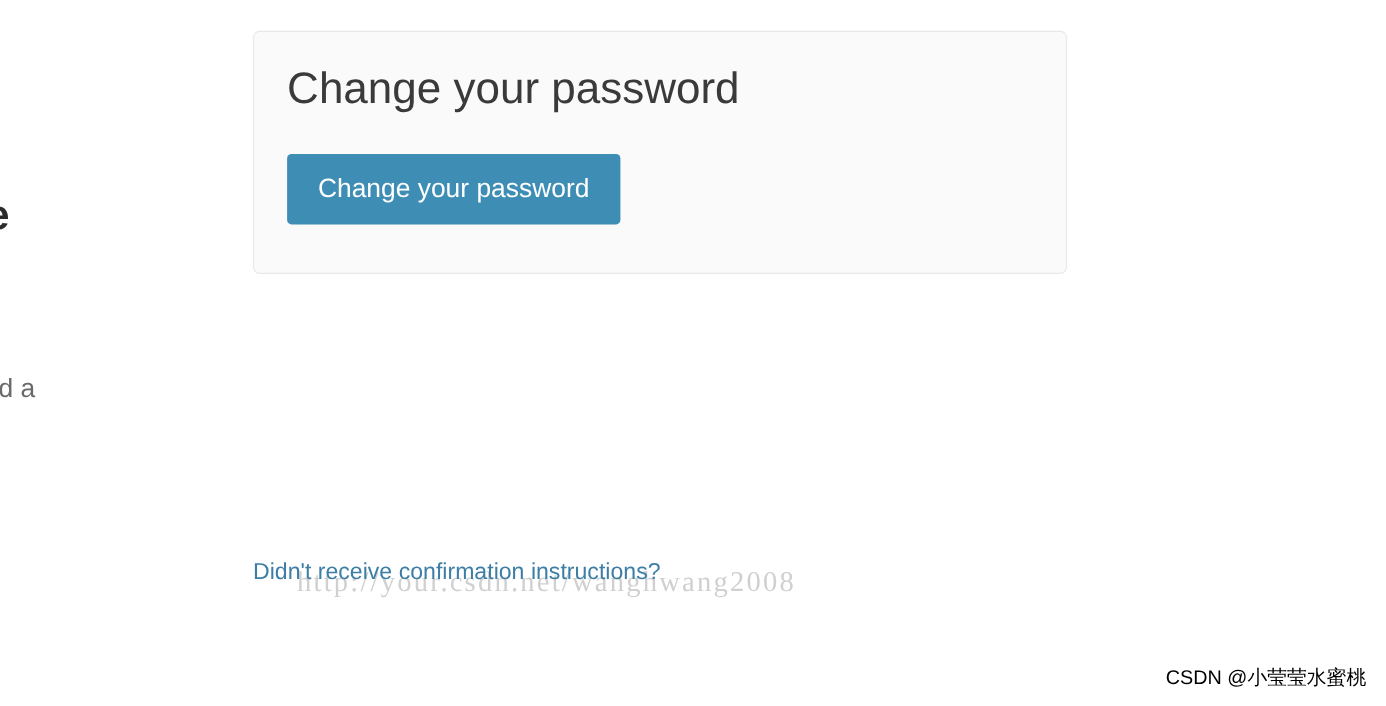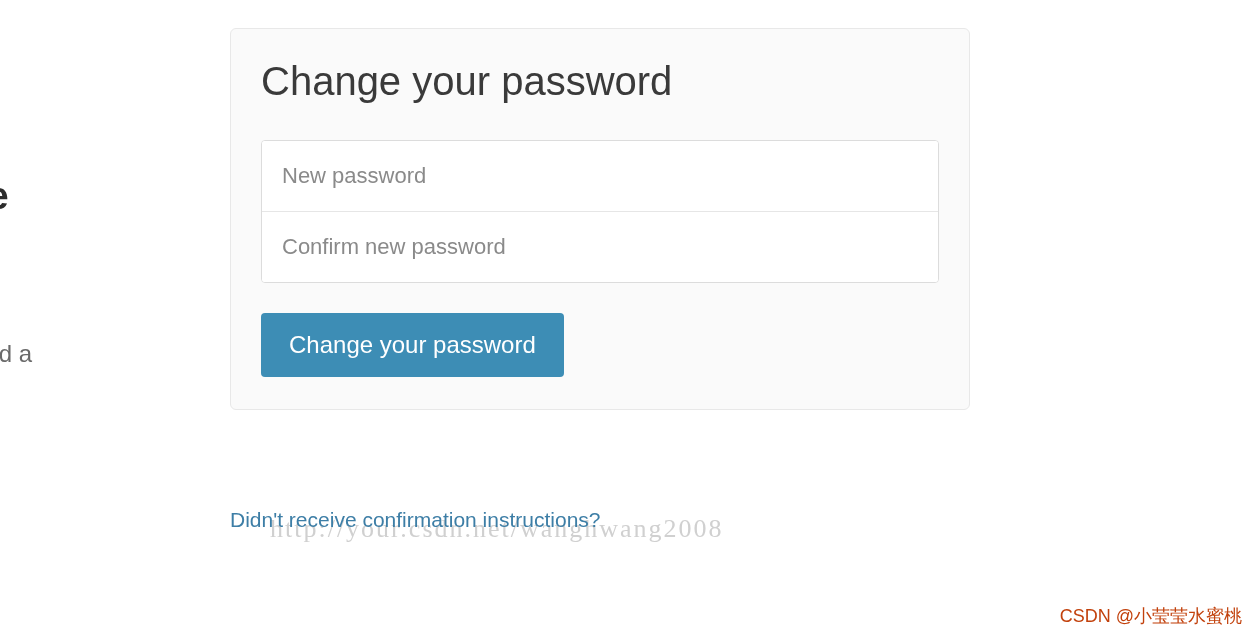--- a/index.html
+++ b/index.html
@@ -34,21 +34,21 @@
       font-weight: 400;
     }
     .panel {
       position: absolute;
       left: 230px;
       top: 28px;
       width: 740px;
       background: #fafafa;
       border: 1px solid #e8e8e8;
       border-radius: 6px;
-      padding: 30px 30px 32px 30px;
+      padding: 30px 30px 44px 30px;
     }
     .panel-title {
       font-size: 40px;
       font-weight: 300;
       color: #3a3a3a;
       margin-bottom: 36px;
     }
     .input-group {
       border: 1px solid #dcdcdc;
       border-radius: 4px;
@@ -102,42 +102,38 @@
       font-family: Georgia, serif;
       letter-spacing: 2px;
       z-index: -1;
       user-select: none;
     }
     .watermark-credit {
       position: absolute;
       right: 18px;
       bottom: 14px;
       font-size: 18px;
-      color: #c2410c;
+      color: #000000;
       user-select: none;
     }
   </style>
 </head>
 <body>
 
 <div class="left-text">
   <div class="left-heading">code</div>
   <div class="left-para">
     <div>it keep</div>
     <div>oration</div>
     <div>cker and a</div>
   </div>
 </div>
 
 <div class="panel">
   <h1 class="panel-title">Change your password</h1>
-  <div class="input-group">
-    <input type="password" placeholder="New password" style="">
-    <input type="password" placeholder="Confirm new password" style="">
-  </div>
   <button class="submit-btn">Change your password</button>
 </div>
 
 <div class="watermark-url">http://your.csdn.net/wanghwang2008</div>
 
 <a class="confirm-link">Didn't receive confirmation instructions?</a>
 
 <div class="watermark-credit">CSDN @小莹莹水蜜桃</div>
 
 </body></html>

